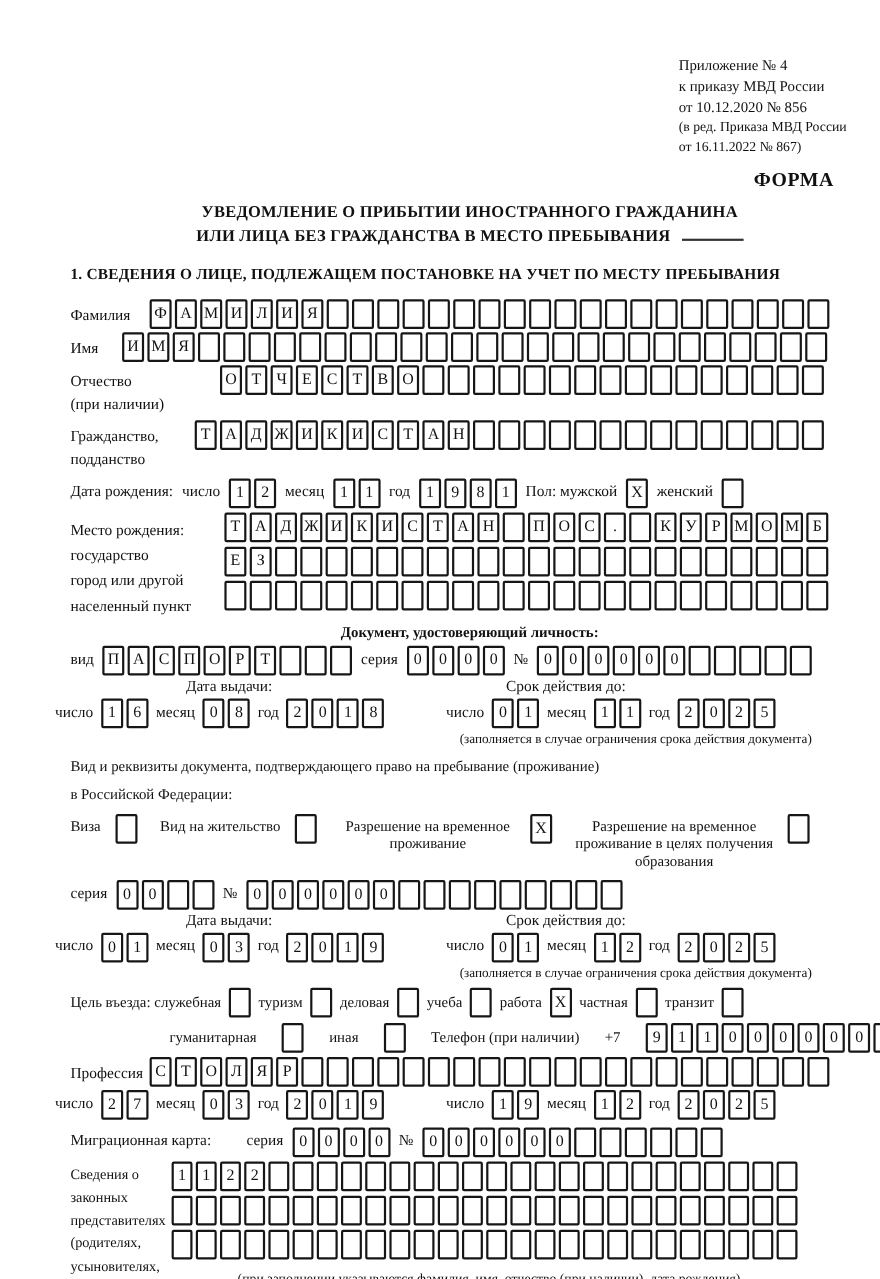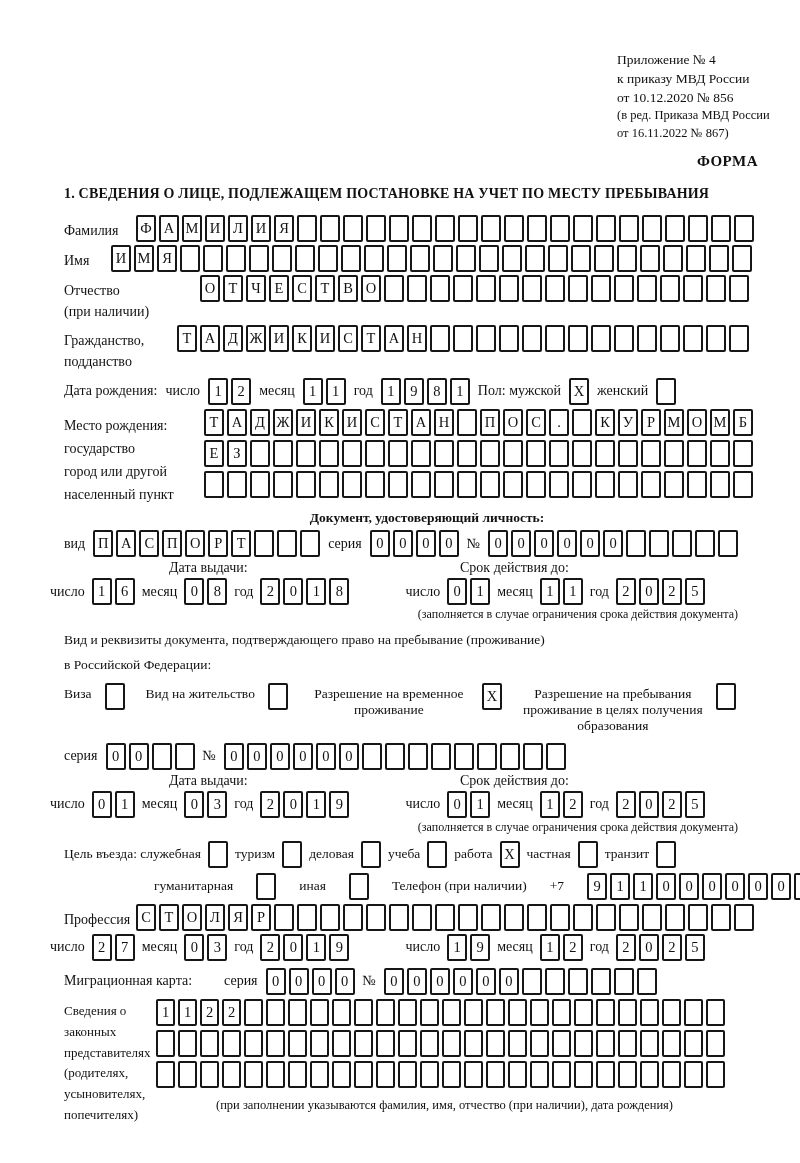--- a/index.html
+++ b/index.html
@@ -3,21 +3,21 @@
 <meta charset="utf-8">
 <style>
   html,body{margin:0;padding:0;background:#fff;}
   body{width:800px;height:1163px;overflow:hidden;color:#111;
        font-family:"Liberation Serif","DejaVu Serif",serif;}
   .page{box-sizing:border-box;width:800px;height:1163px;padding:34px 10px 8px 64px;position:relative;}
 
   
   .appendix{margin-left:553px;font-size:13.5px;line-height:1.42;margin-top:16px;}
   .appendix .sub{font-size:12.5px;}
-  .forma{text-align:right;padding-right:32px;font-weight:bold;font-size:15px;letter-spacing:.5px;margin:10px 0 8px;}
+  .forma{text-align:right;padding-right:32px;font-weight:bold;font-size:18px;letter-spacing:.5px;margin:10px 0 8px;}
 
   
   .title{text-align:center;font-weight:bold;font-size:15px;line-height:1.5;letter-spacing:.2px;margin:2px 0 0;}
   .blankline{display:inline-block;width:56px;border-bottom:2.5px solid #333;height:12px;margin-left:10px;}
   .sec-heading{font-weight:bold;font-size:14px;letter-spacing:.2px;margin:16px 0 13px;}
 
   
   .frow{display:flex;align-items:flex-start;margin-bottom:3px;font-size:14px;}
   .flabel{flex:none;padding-top:5px;font-size:14px;line-height:1.5;}
   .cellgroup{display:inline-flex;gap:3px;flex:none;vertical-align:middle;}
@@ -63,20 +63,24 @@
   <div class="appendix">
     <div>Приложение № 4</div>
     <div>к приказу МВД России</div>
     <div>от 10.12.2020 № 856</div>
     <div class="sub">(в ред. Приказа МВД России</div>
     <div class="sub">от 16.11.2022 № 867)</div>
   </div>
 
   <div class="forma">ФОРМА</div>
 
+  <div class="title">
+    <div>УВЕДОМЛЕНИЕ О ПРИБЫТИИ ИНОСТРАННОГО ГРАЖДАНИНА</div>
+    <div><span>ИЛИ ЛИЦА БЕЗ ГРАЖДАНСТВА В МЕСТО ПРЕБЫВАНИЯ</span><span class="blankline"></span></div>
+  </div>
 
   <div class="sec-heading">1. СВЕДЕНИЯ О ЛИЦЕ, ПОДЛЕЖАЩЕМ ПОСТАНОВКЕ НА УЧЕТ ПО МЕСТУ ПРЕБЫВАНИЯ</div>
 
   <div class="frow">
     <div class="flabel" style="width:72px">Фамилия</div>
     <span class="cellgroup">
         <span class="cell">Ф</span>
         <span class="cell">А</span>
         <span class="cell">М</span>
         <span class="cell">И</span>
@@ -421,21 +425,21 @@
         <span class="cell"></span>
       </span>
     <span class="opt-label" style="margin-left:8px">Вид на жительство</span>
     <span class="cellgroup">
         <span class="cell"></span>
       </span>
     <span class="opt-label c2" style="margin-left:8px">Разрешение на временное проживание</span>
     <span class="cellgroup">
         <span class="cell">X</span>
       </span>
-    <span class="opt-label c3" style="margin-left:8px">Разрешение на пребывания проживание в целях получения образования</span>
+    <span class="opt-label c3" style="margin-left:8px">Разрешение на временное проживание в целях получения образования</span>
     <span class="cellgroup">
         <span class="cell"></span>
       </span>
   </div>
 
   <div class="seg-row">
       <span class="seg-text">серия</span>
       <span class="cellgroup">
         <span class="cell">0</span>
         <span class="cell">0</span>

